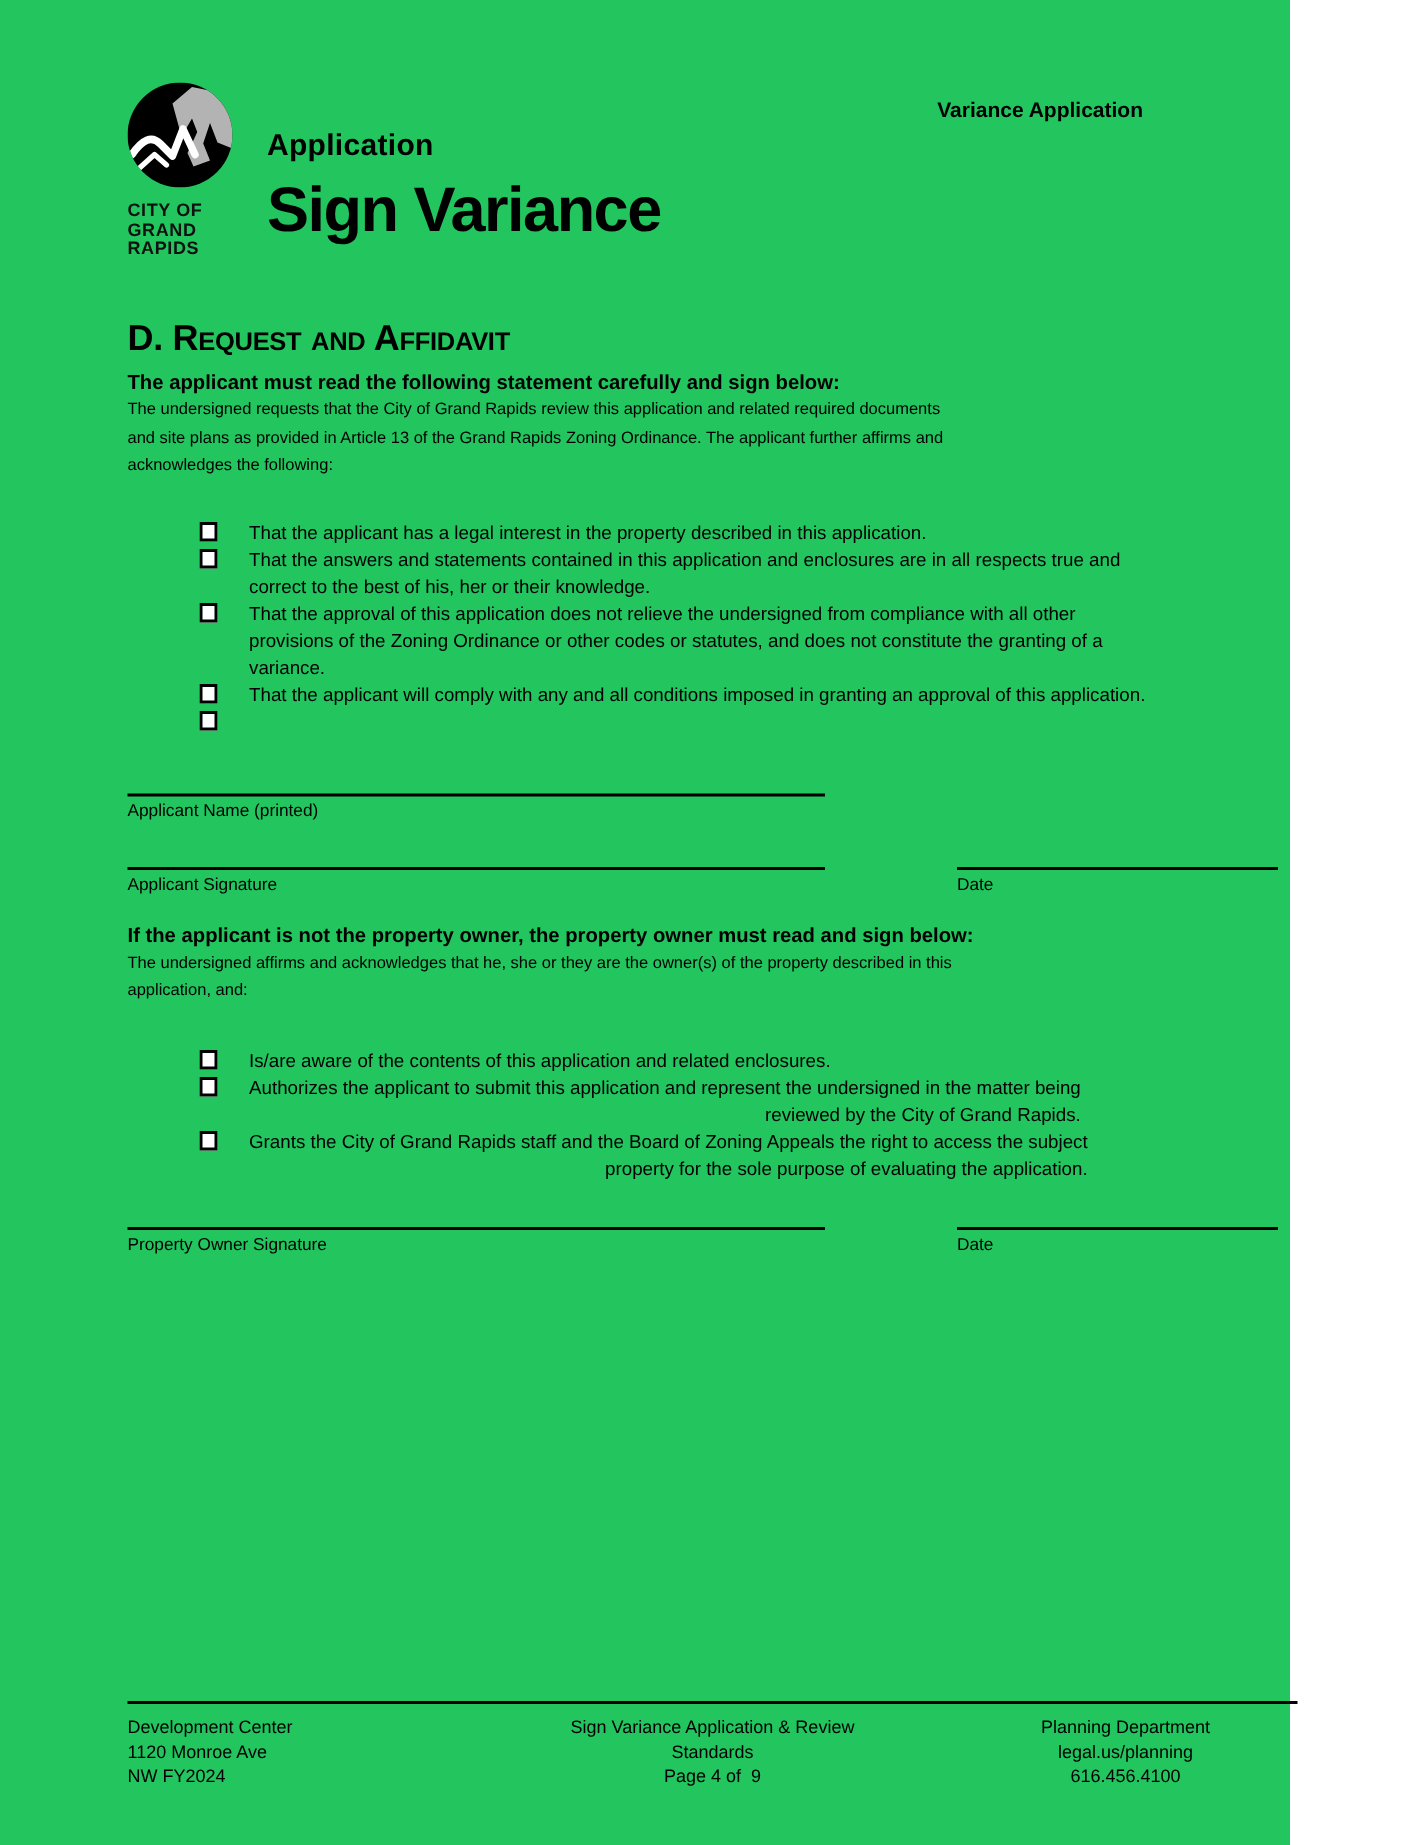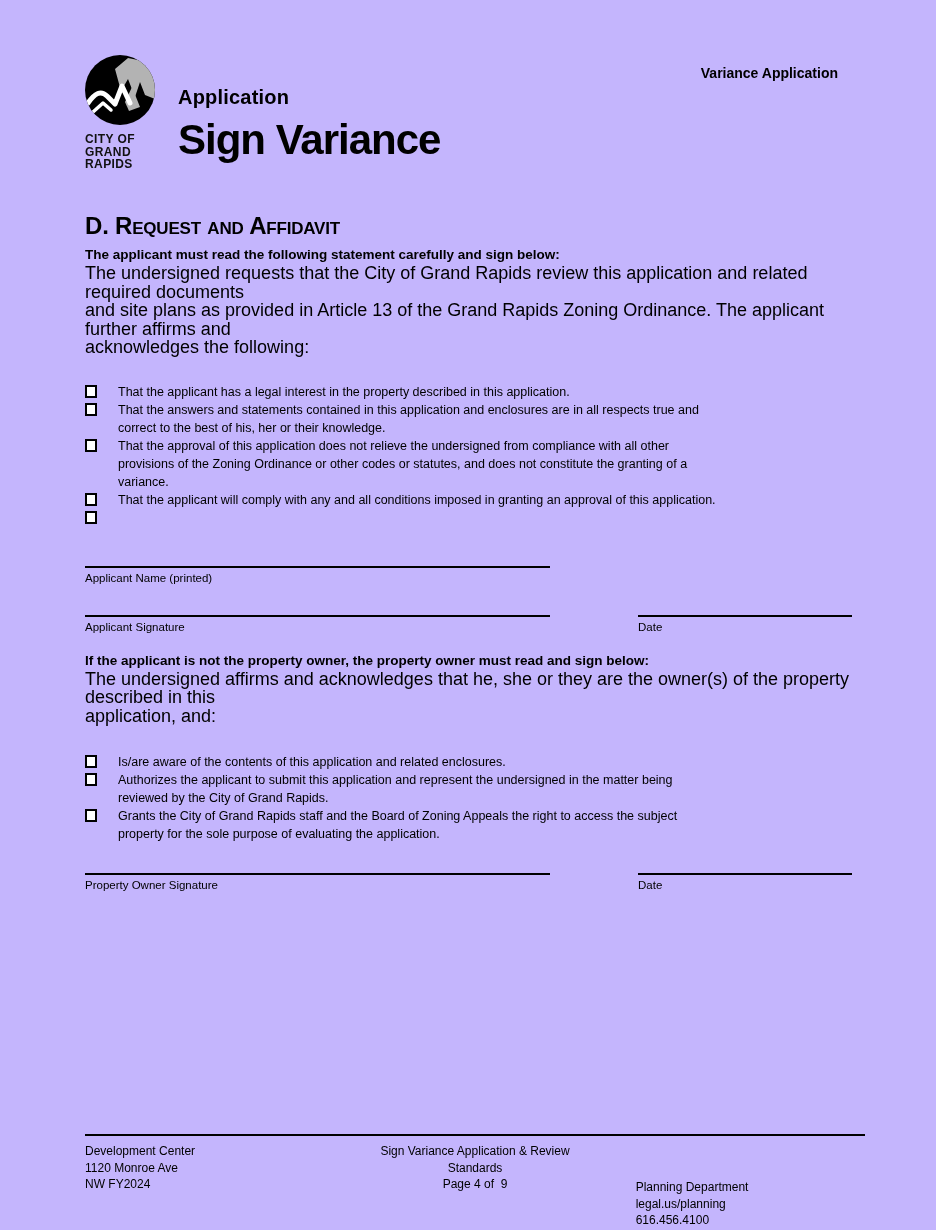--- a/index.html
+++ b/index.html
@@ -4,21 +4,21 @@
 <style>
   * { box-sizing: border-box; margin: 0; padding: 0; }
   html, body { background: #ffffff; }
   body {
     width: 950px; height: 1230px;
     font-family: "Liberation Sans", sans-serif;
     color: #000;
     position: relative;
     overflow: hidden;
   }
-  .page { position: relative; width: 936px; height: 1230px; background: #c4b5fd; }
+  .page { position: relative; width: 860px; height: 1230px; background: #22c55e; }
 
   
   .corner-label {
     position: absolute; top: 65px; right: 98px;
     font-size: 14px; font-weight: 700;
   }
   .logo-block { position: absolute; left: 85px; top: 55px; width: 90px; font-weight: bold; }
   .logo-text {
     margin-top: 4px;
     font-size: 12px; line-height: 12.5px;
@@ -36,25 +36,25 @@
   h2.section-heading {
     font-size: 24px; line-height: 28px; font-weight: 700;
     font-variant: small-caps; letter-spacing: -0.2px;
   }
   
   .lead {
     margin-top: 6px;
     font-size: 13.5px; line-height: 18px; font-weight: 700;
   }
   .body-text {
-    font-size: 18px; line-height: 18.5px;
+    font-size: 11px; line-height: 18.5px;
     white-space: pre-line;
   }
   .checklist { margin-top: 26px; }
-  .check-item { display: flex; align-items: flex-start; }
+  .check-item { display: flex; align-items: flex-start; margin-left: 48px; }
   .checkbox {
     flex: 0 0 auto;
     width: 12px; height: 13px;
     border: 2px solid #000; background: #fff;
     margin-top: 2px;
   }
   .check-text {
     margin-left: 21px;
     font-size: 12.5px; line-height: 18px;
     white-space: pre-line;
@@ -62,34 +62,34 @@
 
   .sig-name-block { margin-top: 42px; }
   .sig-line { border-bottom: 2px solid #000; width: 465px; height: 1px; }
   .sig-line.date { width: 214px; }
   .sig-label { margin-top: 3px; font-size: 11.5px; line-height: 14px; }
   .sig-row { margin-top: 30px; display: flex; }
   .sig-col.long { width: 465px; }
   .sig-col.date { width: 214px; margin-left: 88px; }
 
   .owner-lead { margin-top: 18px; }
-  .owner-checklist { margin-top: 28px; }
+  .owner-checklist { margin-top: 28px; text-align: right; }
 
   
   .footer {
     position: absolute; left: 85px; top: 1134px; width: 780px;
     border-top: 2px solid #000;
     padding-top: 7px;
     display: flex;
     gap: 46px;
   }
   .footer-col { width: 33.33%; font-size: 12px; line-height: 16.5px; }
   .footer-col .f-line { white-space: pre-wrap; }
   .footer-col.center { text-align: center; }
-  .footer-col.right { text-align: left; margin-top: 36px; }
+  .footer-col.right { text-align: center; }
 </style>
 </head>
 <body>
 
 <div class="page">
 
   <div class="corner-label">Variance Application</div>
 
   <div class="logo-block">
     <svg width="70" height="70" viewBox="0 0 70 70">

